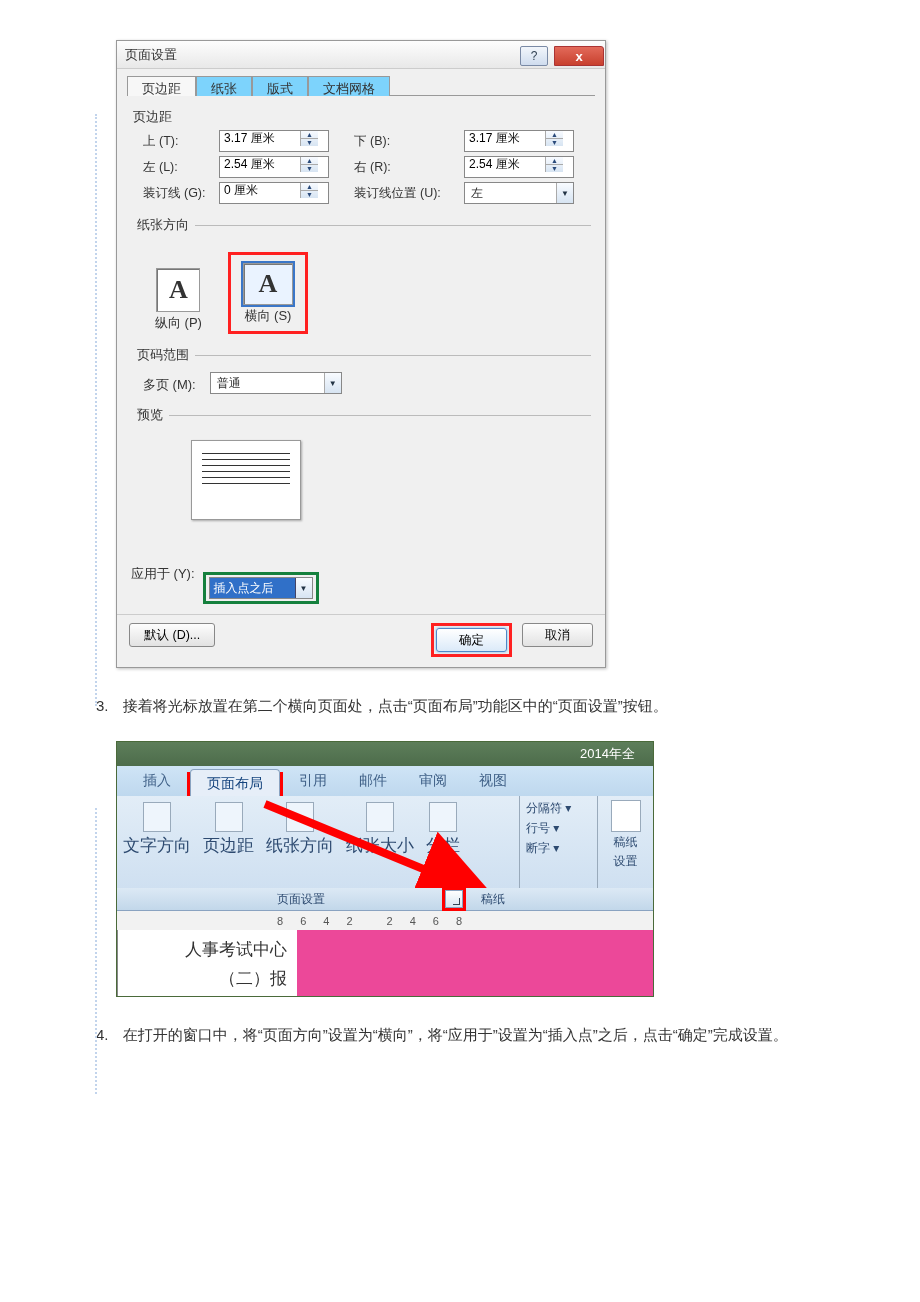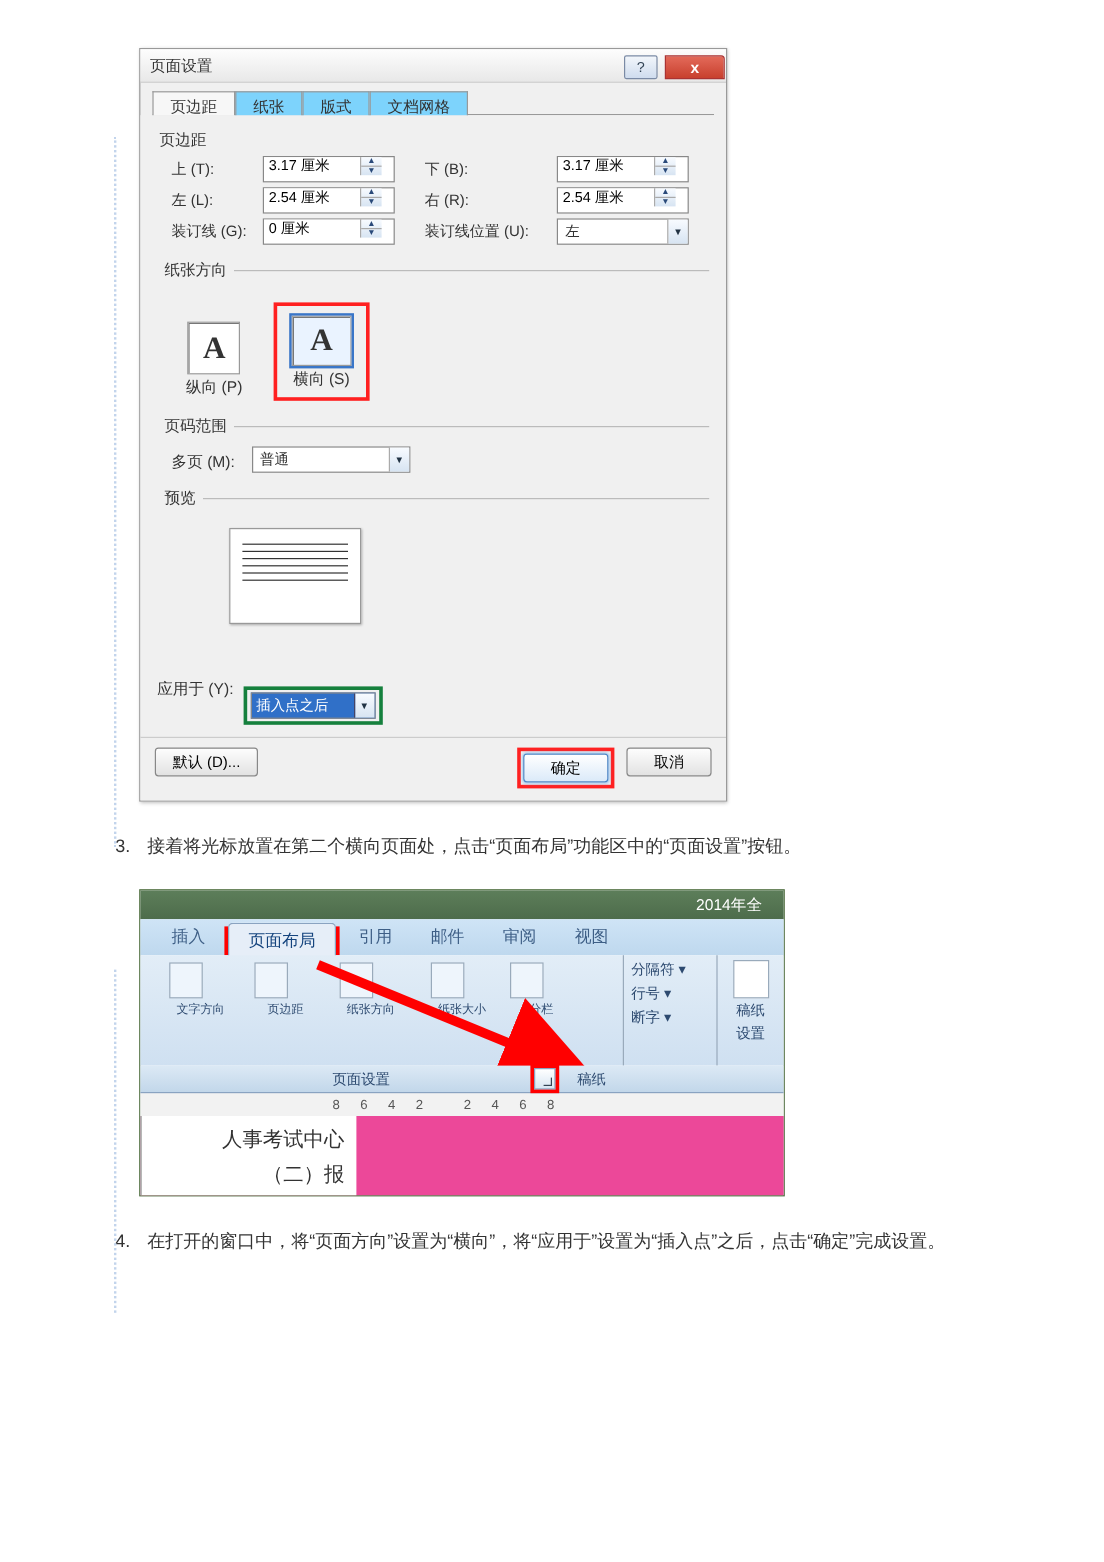--- a/index.html
+++ b/index.html
@@ -269,21 +269,21 @@
   .rb-chunk {
     display:flex; flex-direction:column; align-items:center; justify-content:flex-start;
     padding:6px 6px 2px 6px;
   }
   .rb-chunk .ico {
     width:28px; height:30px;
     border:1px solid #9ab;
     background:#eef5fc;
     margin-bottom:2px;
   }
-  .rb-chunk .txt { font-size:10px; color:#2d4a70; white-space:nowrap;margin-left:24px; }
+  .rb-chunk .txt { font-size:17px; color:#2d4a70; white-space:nowrap; }
   .rb-side {
     margin-left:auto;
     width:78px;
     border-left:1px solid #9ab;
     padding:4px 2px 2px 6px;
   }
   .rb-side .ln { font-size:12px; color:#2d4a70; white-space:nowrap; margin-bottom:3px; }
   .rb-side2 {
     width:56px;
     border-left:1px solid #9ab;

